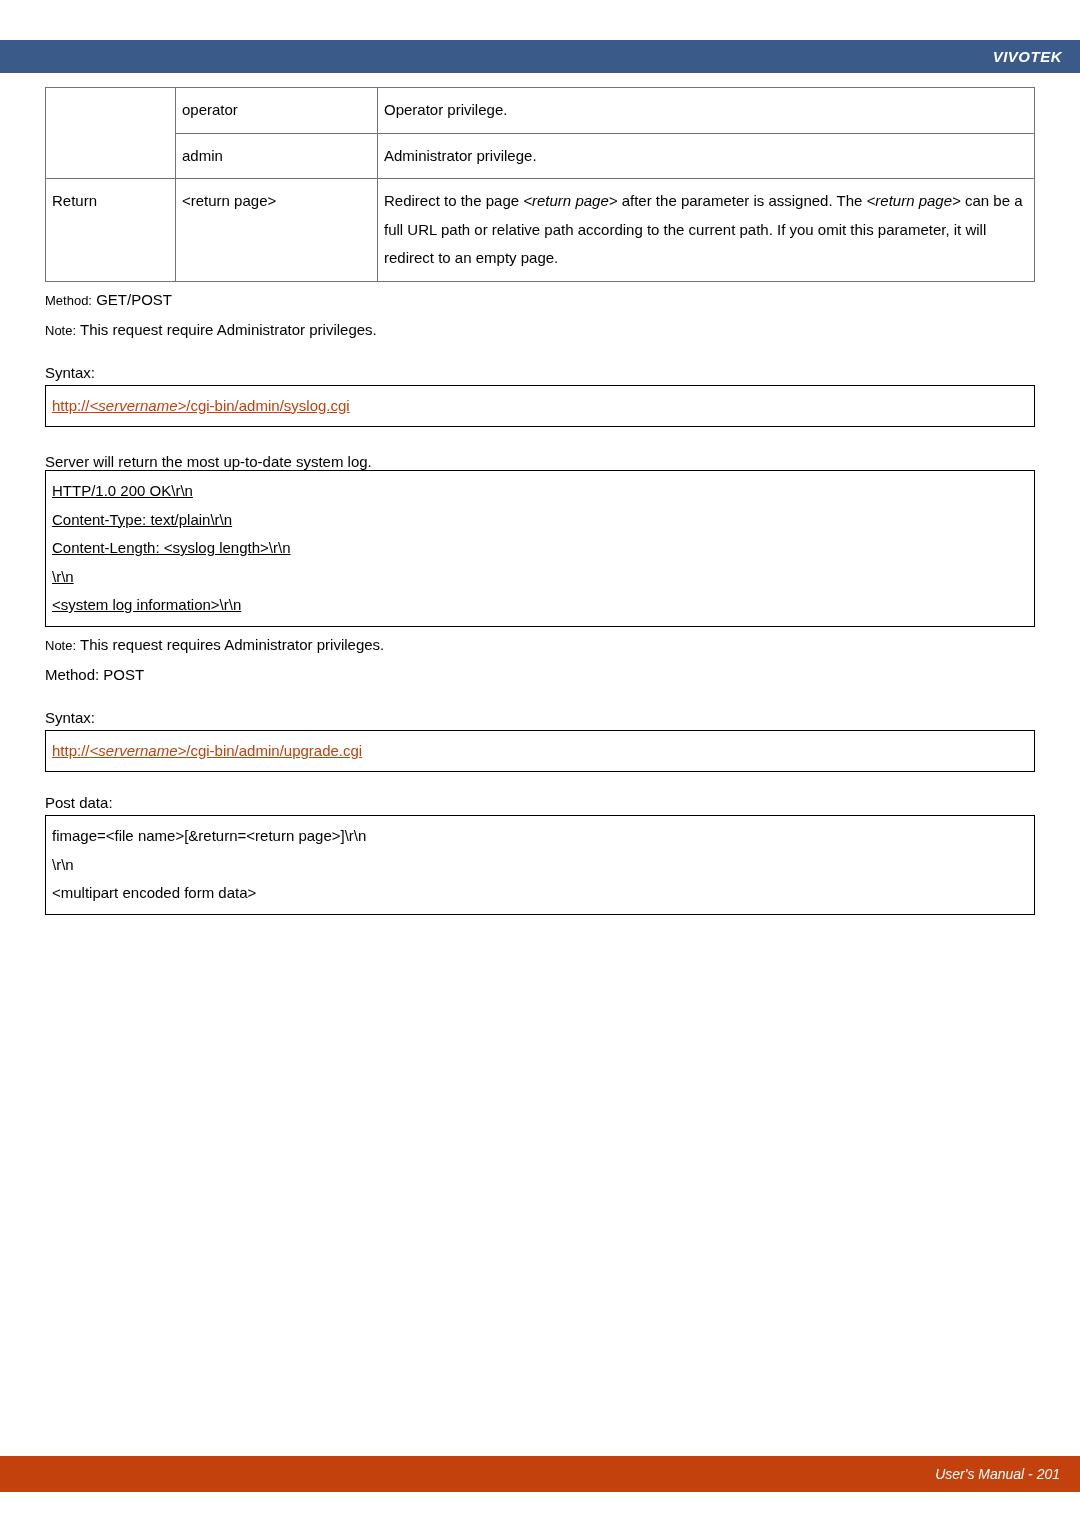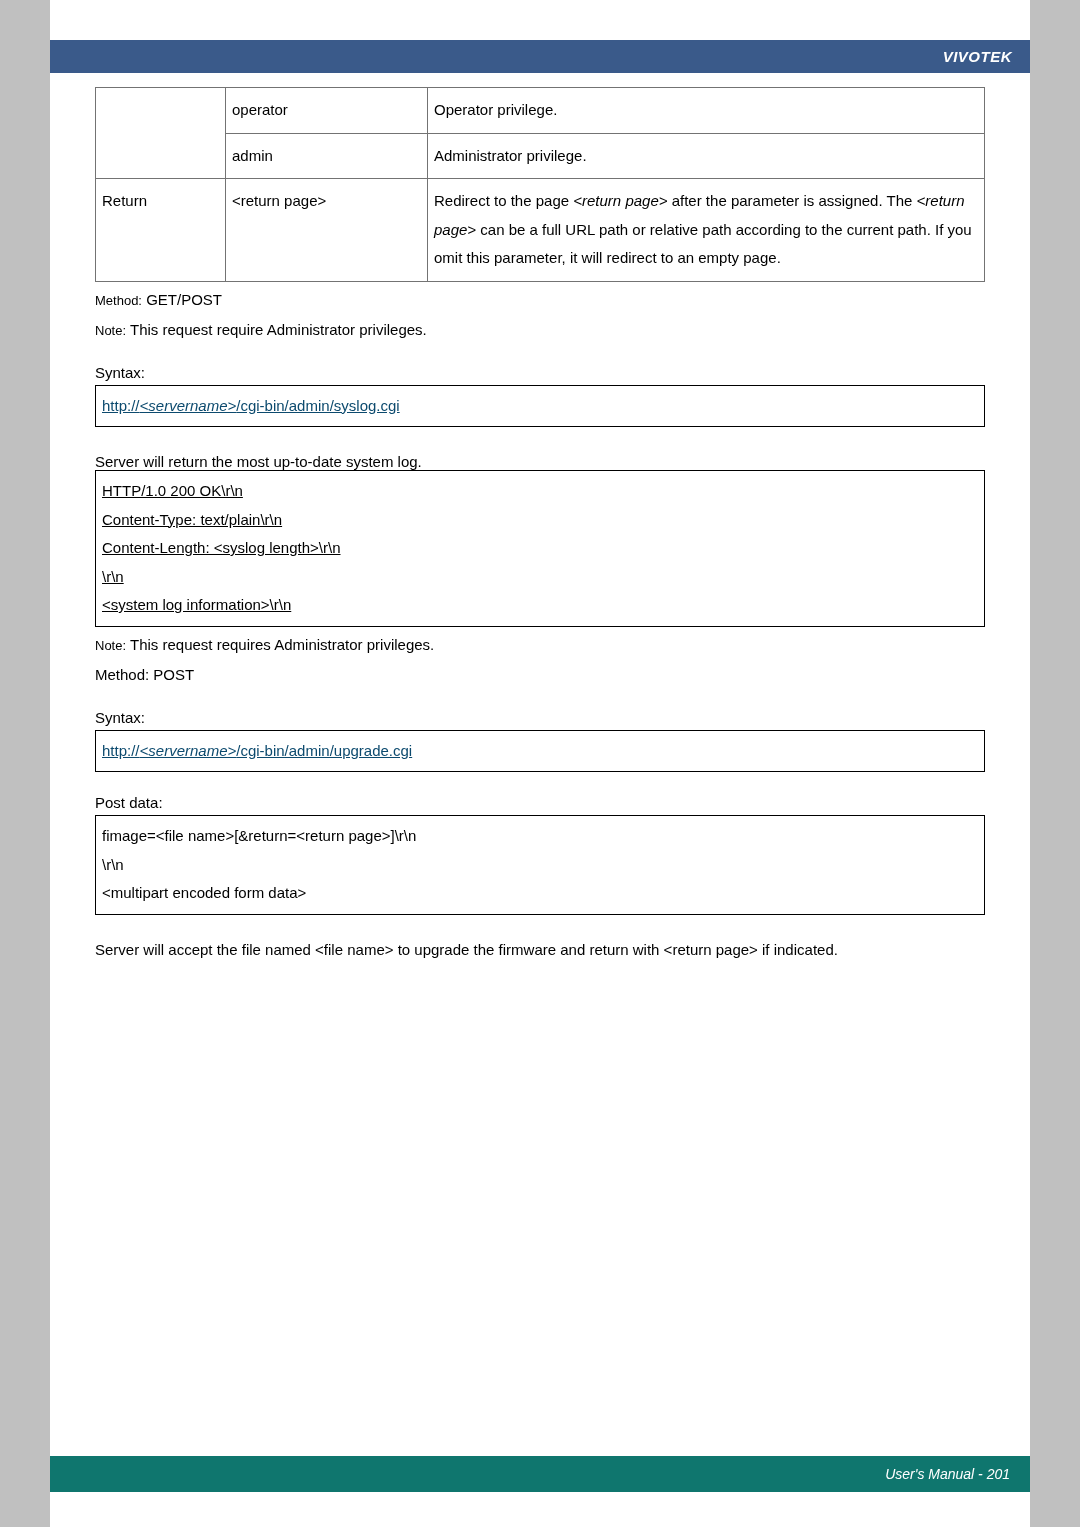--- a/index.html
+++ b/index.html
@@ -1,30 +1,30 @@
 <!DOCTYPE html>
 <html><head>
 <meta charset="utf-8">
 <style>
   * { margin: 0; padding: 0; box-sizing: border-box; }
   body { background: #c0c0c0; font-family: Verdana, Arial, sans-serif; display: flex; justify-content: center; }
-  .page { width: 980px; min-height: 1527px; background: #fff; position: relative; padding: 0 45px 120px 45px; }
+  .page { width: 1080px; min-height: 1527px; background: #fff; position: relative; padding: 0 45px 120px 45px; }
   .header-bar { background: #3a5a8a; color: #fff; font-style: italic; font-weight: bold; font-size: 15px; text-align: right; padding: 8px 18px; margin: 40px -45px 14px -45px; letter-spacing: 0.5px; }
-  .footer-bar { position: absolute; left: 0; right: 0; bottom: 35px; background: #0f766e; color: #fff; font-style: italic; font-size: 14px; text-align: right; padding: 10px 20px; margin: 0; }
+  .footer-bar { position: absolute; left: 0; right: 0; bottom: 35px; background: #c2410c; color: #fff; font-style: italic; font-size: 14px; text-align: right; padding: 10px 20px; margin: 0; }
   table.params { width: 100%; border-collapse: collapse; font-size: 15px; }
   table.params td { border: 1px solid #737373; padding: 8px 6px; vertical-align: top; line-height: 1.9; }
   table.params .c1 { width: 130px; }
   table.params .c2 { width: 202px; }
   .italic { font-style: italic; }
   h2 { font-family: "Times New Roman", serif; font-weight: bold; font-size: 29px; margin: 38px 0 14px 0; }
   .note { font-size: 15px; margin: 6px 0; line-height: 1.6; }
   .note-label { font-family: Arial, sans-serif; font-size: 13px; }
   .label { font-size: 15px; margin: 22px 0 4px 0; }
   .box { border: 1px solid #000; padding: 6px 6px; font-size: 15px; line-height: 1.9; }
-  .link { color: #0c4a6e; text-decoration: underline; margin-top: 31px; }
+  .link { color: #c2410c; text-decoration: underline; margin-top: 31px; }
   .link .ital { font-style: italic; }
   .desc { font-size: 15px; margin: 26px 0 0 0; }
 </style>
 </head>
 <body>
 
 <div class="page">
 
   <div class="header-bar">
     <span>VIVOTEK</span>
@@ -79,19 +79,18 @@
   <p class="label">Syntax:</p>
   <div class="box">
     <a class="link" href="#"><span>http://</span><span class="ital">&lt;servername&gt;</span><span>/cgi-bin/admin/upgrade.cgi</span></a>
   </div>
 
   <p class="label">Post data:</p>
   <div class="box" style="white-space: pre-line;">fimage=&lt;file name&gt;[&amp;return=&lt;return page&gt;]\r\n
 \r\n
 &lt;multipart encoded form data&gt;</div>
 
-  <p class="desc">Server will accept the file named &lt;file name&gt; to upgrade the firmware and return with &lt;return page&gt; if indicated.</p>
 
   <div class="footer-bar">
     <span>User's Manual - 201</span>
   </div>
 
 </div>
 
 </body></html>

